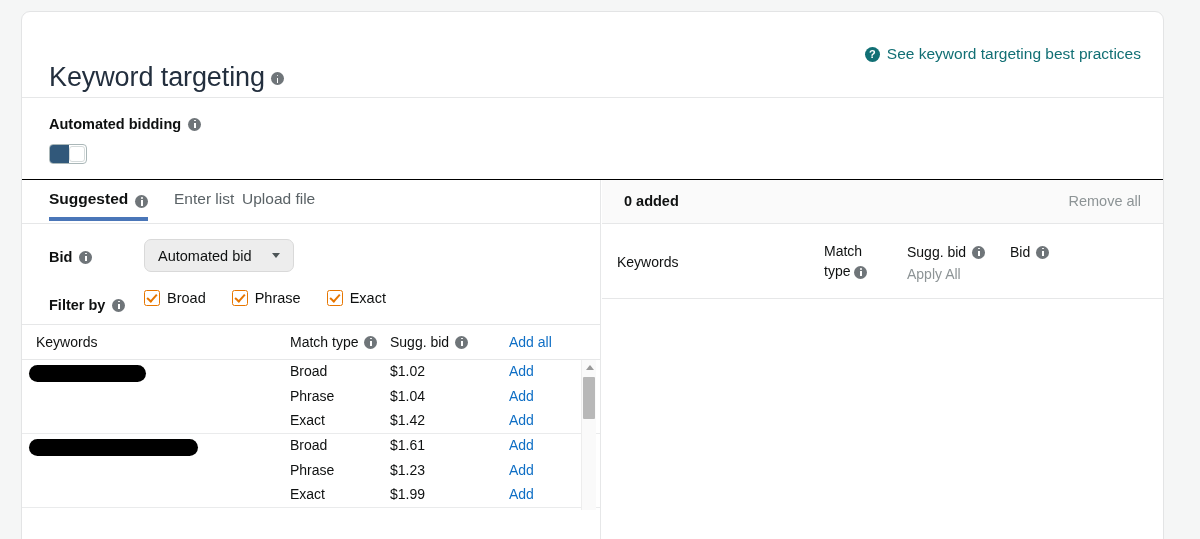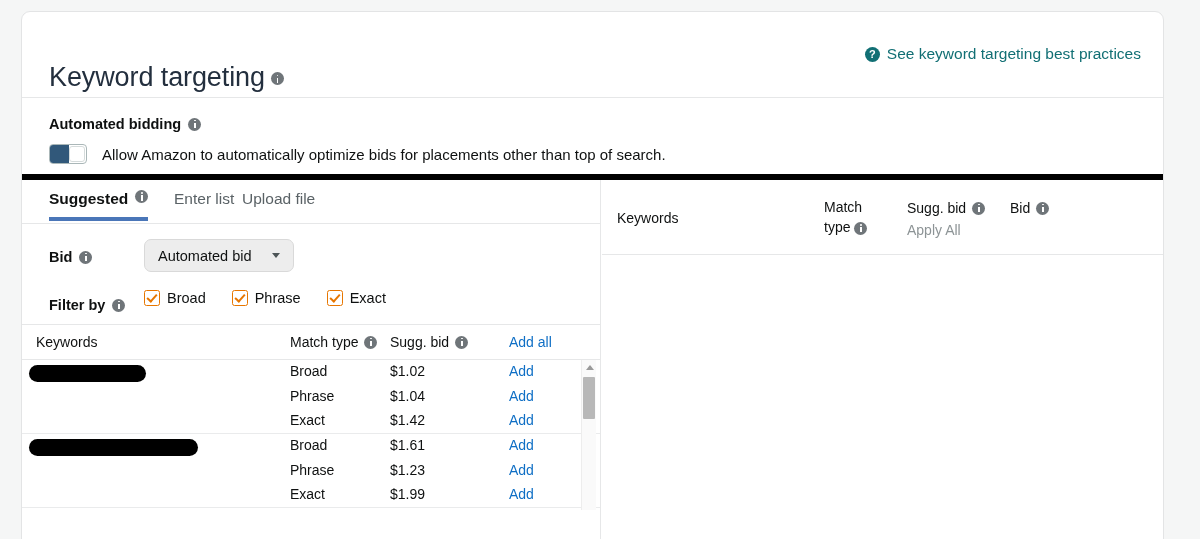--- a/index.html
+++ b/index.html
@@ -59,21 +59,21 @@
   .qmark-icon {
     display: inline-block; width: 15px; height: 15px;
     border-radius: 50%; background: #116f74; color: #fff;
     font-size: 11px; line-height: 15px; text-align: center;
     font-weight: bold; flex: 0 0 auto;
   }
 
   
   .auto-bidding {
     position: relative; height: 82px;
-    border-bottom: 6px solid #000000;
+    border-bottom: 1px solid #000000;
   }
   .ab-title {
     position: absolute; left: 27px; top: 18px;
     display: flex; align-items: center; gap: 7px;
     font-size: 14.5px; font-weight: bold; color: #0f1111;
   }
   .ab-row {
     position: absolute; left: 27px; top: 46px;
     display: flex; align-items: center; gap: 15px;
   }
@@ -104,21 +104,21 @@
   }
 
   
   .tabs {
     position: relative; height: 44px;
     border-bottom: 1px solid #e6e7e8;
   }
   .tab {
     position: absolute; top: 10px;
     font-size: 15.5px; color: #5a6266; cursor: pointer;
-    display: flex; align-items: flex-start; gap: 7px;
+    display: flex; align-items: flex-end; gap: 7px;
   }
   .tab.active { color: #0f1111; font-weight: bold; }
   .tab.active::after {
     content: ""; position: absolute; left: 0; right: 0; bottom: -13px;
     height: 4px; background: #4a76b8;
   }
   .tab-suggested { left: 27px; }
   .tab-enter { left: 152px; }
   .tab-upload { left: 220px; }
 
@@ -248,21 +248,20 @@
   <div class="auto-bidding">
     <div class="ab-title">
       <span>Automated bidding</span>
       <span class="info-icon"></span>
     </div>
     <div class="ab-row">
       <div class="toggle">
         <div class="fill"></div>
         <div class="knob"></div>
       </div>
-      <div class="ab-text">Allow Amazon to automatically optimize bids for placements other than top of search.</div>
     </div>
   </div>
 
   <div class="body-split">
 
     <div class="left-pane">
 
       <div class="tabs">
         <div class="tab active tab-suggested">
           <span>Suggested</span>
@@ -368,20 +367,24 @@
         </div>
 
         <div class="scrollbar">
           <div class="sb-arrow"></div>
           <div class="sb-thumb"></div>
         </div>
       </div>
     </div>
 
     <div class="right-pane">
+      <div class="added-bar">
+        <div class="added-count">0 added</div>
+        <div class="remove-all">Remove all</div>
+      </div>
       <div class="r-head">
         <div class="rh-keywords">Keywords</div>
         <div class="rh-match">
           <span>Match type</span><span class="info-icon"></span>
         </div>
         <div class="rh-sugg">
           <span>Sugg. bid</span>
           <span class="info-icon"></span>
         </div>
         <div class="rh-apply">Apply All</div>

